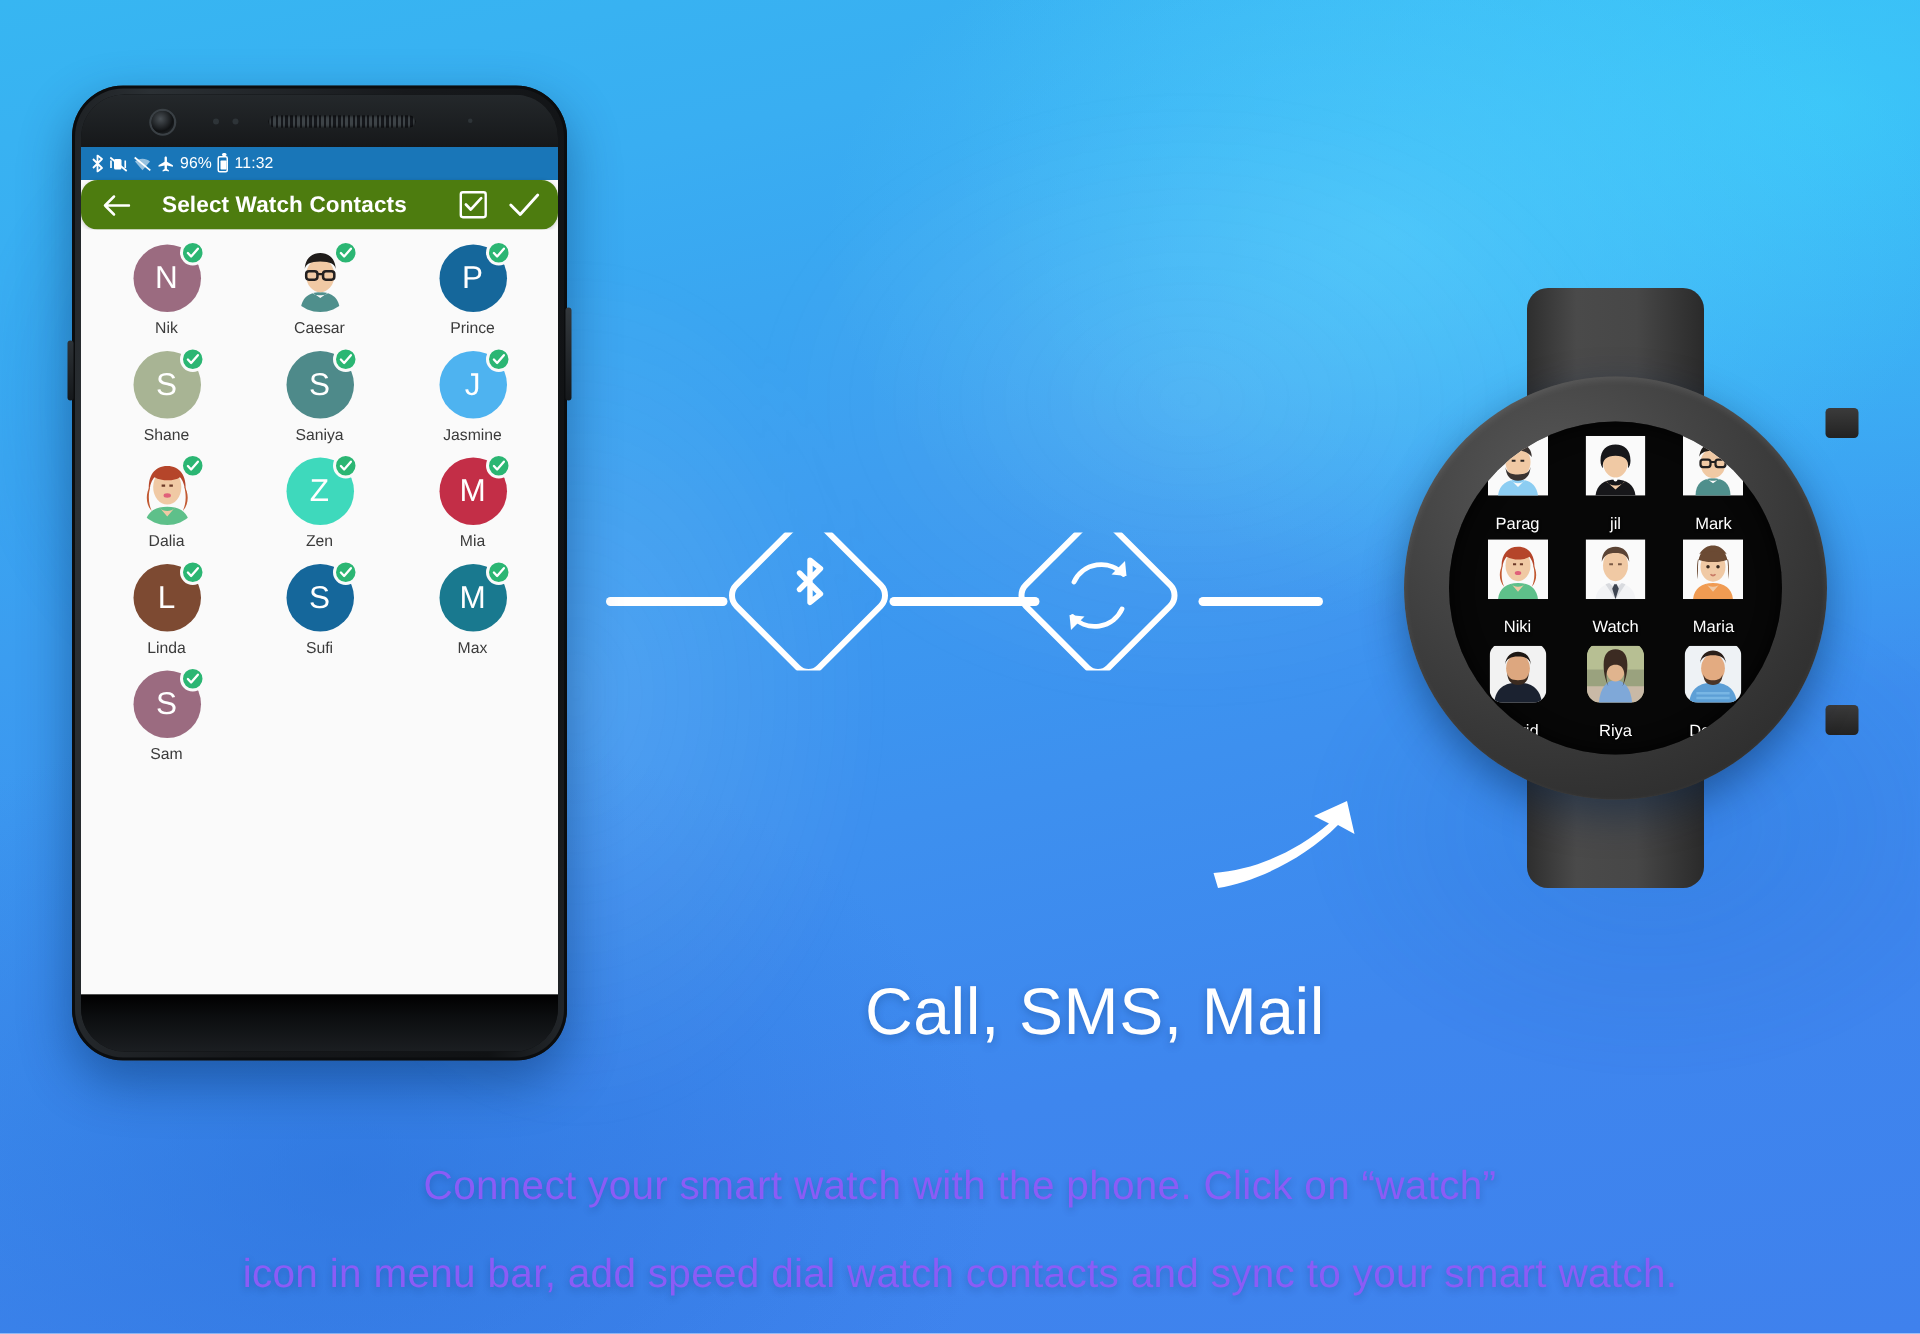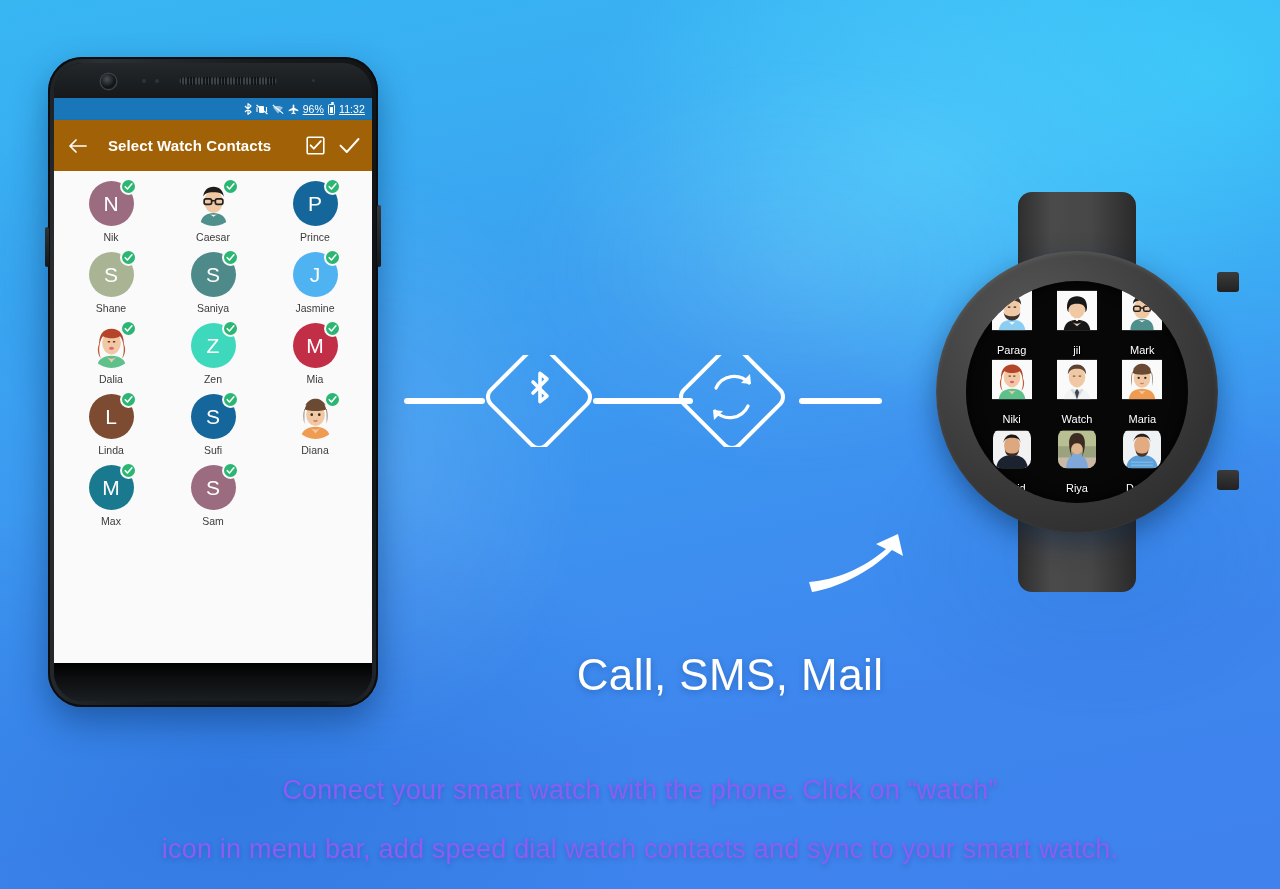--- a/index.html
+++ b/index.html
@@ -40,29 +40,29 @@
   .speaker{ position:absolute; left:125px; top:14px; width:98px; height:8px; border-radius:4px;
     background:repeating-linear-gradient(90deg,#3d4347 0 1.6px,#14161a 1.6px 3.2px); box-shadow:inset 0 0 2px #000;}
   .screen{ flex:1 1 auto; background:#fafafa; display:flex; flex-direction:column; overflow:hidden;}
   .bezel-bottom{ height:38px; background:linear-gradient(180deg,#000 0%,#0c0e10 40%,#1b1e21 100%); flex:0 0 auto;}
   .btn-vol{ position:absolute; right:-3px; top:148px; width:4px; height:62px; border-radius:2px;
     background:linear-gradient(180deg,#33383c,#15181b);}
   .btn-pwr{ position:absolute; left:-3px; top:170px; width:4px; height:40px; border-radius:2px;
     background:linear-gradient(180deg,#2d3236,#15181b);}
 
   
-  .statusbar{ height:22px; background:#1976b8; display:flex; align-items:center; justify-content:flex-end;
-    padding:0 7px; gap:4px; color:#fff; font-size:10.5px; flex:0 0 auto; letter-spacing:.1px;text-decoration:underline;}
+  .statusbar{ height:22px; background:#1976b8; display:flex; align-items:center; 
+    padding:0 7px; gap:4px; color:#fff; font-size:10.5px; flex:0 0 auto; letter-spacing:.1px;}
   .statusbar .si{ display:flex; align-items:center; font-size:10px; line-height:1;}
   .bat{ width:7px; height:11px; border:1.2px solid #fff; border-radius:1.5px; position:relative; display:inline-block;}
   .bat::before{content:""; position:absolute; top:-2.6px; left:1.6px; width:3px; height:1.6px; background:#fff; border-radius:1px;}
   .bat::after{content:""; position:absolute; left:.8px; right:.8px; bottom:.8px; height:68%; background:#fff; border-radius:.5px;}
   
-  .toolbar{ height:51px; background:#a16207; display:flex; align-items:center; padding:0 12px; gap:12px;
-    flex:0 0 auto; box-shadow:0 1px 3px rgba(0,0,0,.18);}
+  .toolbar{ height:33px; background:#4d7c0f; display:flex; align-items:center; padding:0 12px; gap:12px;
+    flex:0 0 auto; box-shadow:0 1px 3px rgba(0,0,0,.18);border-radius:11px;}
   .tb-title{ color:#fff; font-size:15px; font-weight:700; flex:1 1 auto; margin-left:8px; letter-spacing:.1px;}
   .tb-ic{ width:22px; height:22px; display:flex; align-items:center; justify-content:center; cursor:pointer;}
   
   .grid{ flex:1 1 auto; background:#fafafa; padding:10px 6px 4px; display:grid;
     grid-template-columns:repeat(3,1fr); grid-auto-rows:71px; align-content:start; overflow:hidden;}
   .cell{ display:flex; flex-direction:column; align-items:center; justify-content:flex-start; cursor:pointer;}
   .av-wrap{ position:relative; width:45px; height:45px;}
   .av{ width:45px; height:45px; border-radius:50%; display:flex; align-items:center; justify-content:center;
     color:#fff; font-size:21px; font-weight:400; overflow:hidden; position:relative;}
   .tick{ position:absolute; right:-3px; top:-3px; width:17px; height:17px; border-radius:50%;
@@ -313,43 +313,20 @@
               <div class="tick" style="background: rgb(43, 182, 115);">
                 <svg viewBox="0 0 10 10">
                   <path d="M1.4 5.2l2.4 2.6L8.8 2" fill="none" stroke="#fff" stroke-width="1.7" stroke-linecap="round" stroke-linejoin="round"></path>
                 </svg>
               </div>
             </div>
             <div class="cname">Sufi</div>
           </div>
           <div class="cell">
             <div class="av-wrap">
-              <div class="av" style="background: transparent;">
-                <svg viewBox="0 0 48 48" width="45" height="45">
-      <rect width="48" height="48" fill="#fafafa"></rect>
-      <path d="M8 48c1-9 7-13 16-13s15 4 16 13z" fill="#f09b52"></path>
-      <path d="M18 35c2 4 10 4 12 0l-6 7z" fill="#f0c9a4"></path>
-      <ellipse cx="24" cy="22" rx="10" ry="12" fill="#f0c9a4"></ellipse>
-      <path d="M12 22c0-11 5-16 12-16s12 5 12 16v10c1-6 1-12 0-16-5 3-19 3-24 0-1 4-1 10 0 16z" fill="#6b4a33"></path>
-      <path d="M13 12c3-5 7-7 11-7s8 2 11 7c-6-3-16-3-22 0z" fill="#6b4a33"></path>
-      <circle cx="20" cy="22" r="1.4" fill="#3a2a20"></circle>
-                  <circle cx="28" cy="22" r="1.4" fill="#3a2a20"></circle>
-      <path d="M22 28q2 2 4 0" stroke="#c87a66" stroke-width="1.4" fill="none"></path>
-                </svg>
-              </div>
-              <div class="tick" style="background: rgb(43, 182, 115);">
-                <svg viewBox="0 0 10 10">
-                  <path d="M1.4 5.2l2.4 2.6L8.8 2" fill="none" stroke="#fff" stroke-width="1.7" stroke-linecap="round" stroke-linejoin="round"></path>
-                </svg>
-              </div>
-            </div>
-            <div class="cname">Diana</div>
-          </div>
-          <div class="cell">
-            <div class="av-wrap">
               <div class="av" style="background: rgb(25, 121, 143);">M</div>
               <div class="tick" style="background: rgb(43, 182, 115);">
                 <svg viewBox="0 0 10 10">
                   <path d="M1.4 5.2l2.4 2.6L8.8 2" fill="none" stroke="#fff" stroke-width="1.7" stroke-linecap="round" stroke-linejoin="round"></path>
                 </svg>
               </div>
             </div>
             <div class="cname">Max</div>
           </div>
           <div class="cell">

